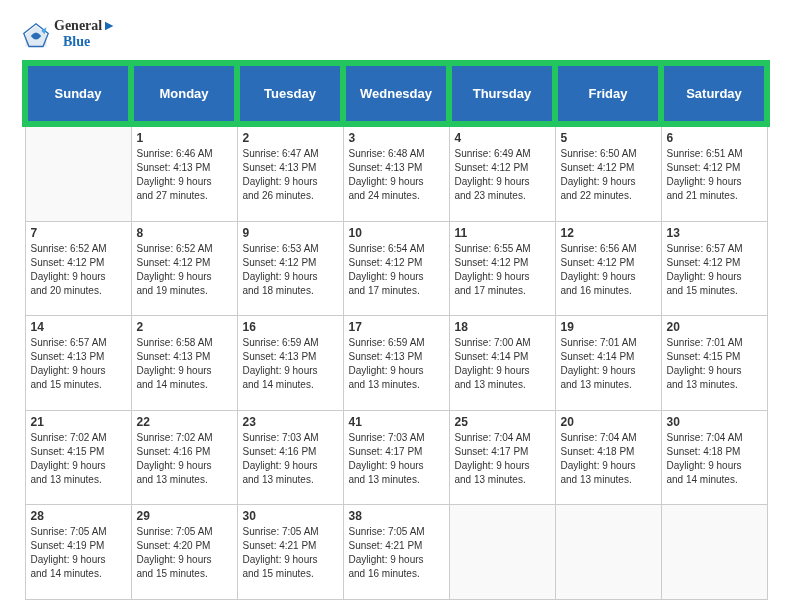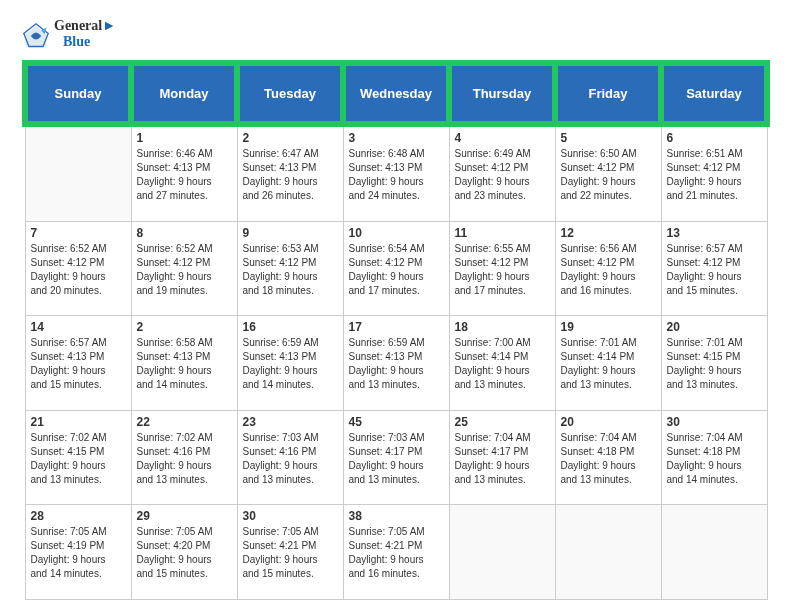--- a/index.html
+++ b/index.html
@@ -217,21 +217,21 @@
           </td>
           <td>
             <span class="day-num">22</span>
             <div class="day-info">Sunrise: 7:02 AM<br>Sunset: 4:16 PM<br>Daylight: 9 hours<br>and 13 minutes.</div>
           </td>
           <td>
             <span class="day-num">23</span>
             <div class="day-info">Sunrise: 7:03 AM<br>Sunset: 4:16 PM<br>Daylight: 9 hours<br>and 13 minutes.</div>
           </td>
           <td>
-            <span class="day-num">45</span>
+            <span class="day-num">41</span>
             <div class="day-info">Sunrise: 7:03 AM<br>Sunset: 4:17 PM<br>Daylight: 9 hours<br>and 13 minutes.</div>
           </td>
           <td>
             <span class="day-num">25</span>
             <div class="day-info">Sunrise: 7:04 AM<br>Sunset: 4:17 PM<br>Daylight: 9 hours<br>and 13 minutes.</div>
           </td>
           <td>
             <span class="day-num">20</span>
             <div class="day-info">Sunrise: 7:04 AM<br>Sunset: 4:18 PM<br>Daylight: 9 hours<br>and 13 minutes.</div>
           </td>

